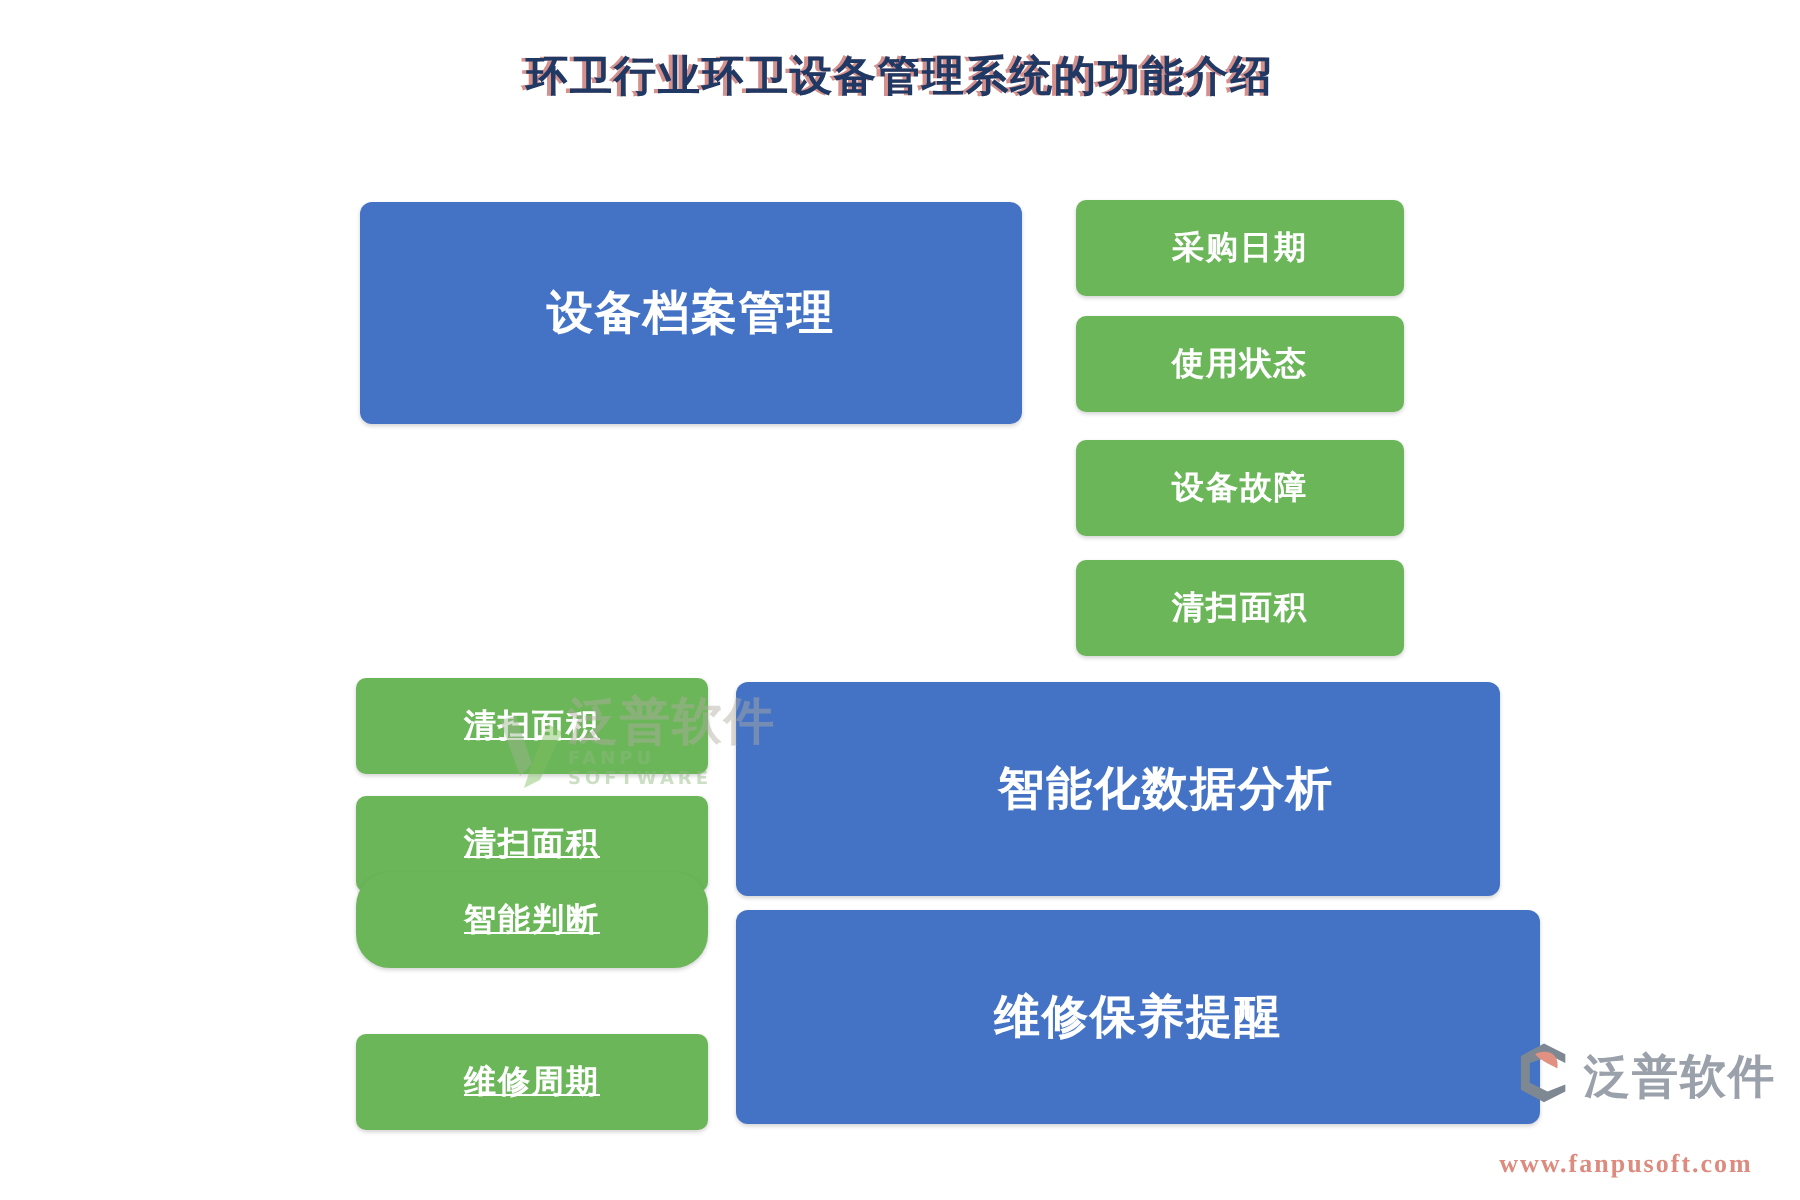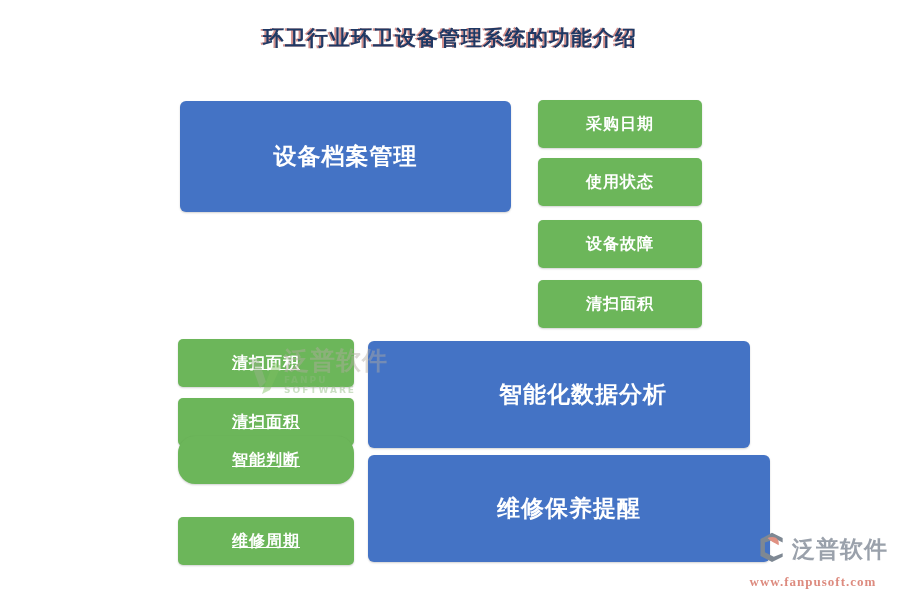--- a/index.html
+++ b/index.html
@@ -63,21 +63,21 @@
     display:flex;flex-wrap:wrap;align-items:center;justify-content:flex-end;
     pointer-events:none;
   }
   .wm-corner .mark{flex:0 0 auto;margin-right:4px;}
   .wm-corner .wm-brand{
     font-size:23px;font-weight:bold;color:#9aa1ab;letter-spacing:1px;
     font-family:"DejaVu Serif","Liberation Serif",serif;
   }
   .wm-corner .wm-url{
     width:100%;text-align:center;
-    font-size:13px;font-weight:bold;color:#dd8b7f;letter-spacing:1px;margin-top:7px;
+    font-size:13px;font-weight:bold;color:#dd8b7f;letter-spacing:1px;margin-top:18px;
     font-family:"Liberation Serif","DejaVu Serif",serif;
   }
 </style>
 </head>
 <body>
 
 <div class="stage">
 
   <h1 class="title">环卫行业环卫设备管理系统的功能介绍</h1>
 

